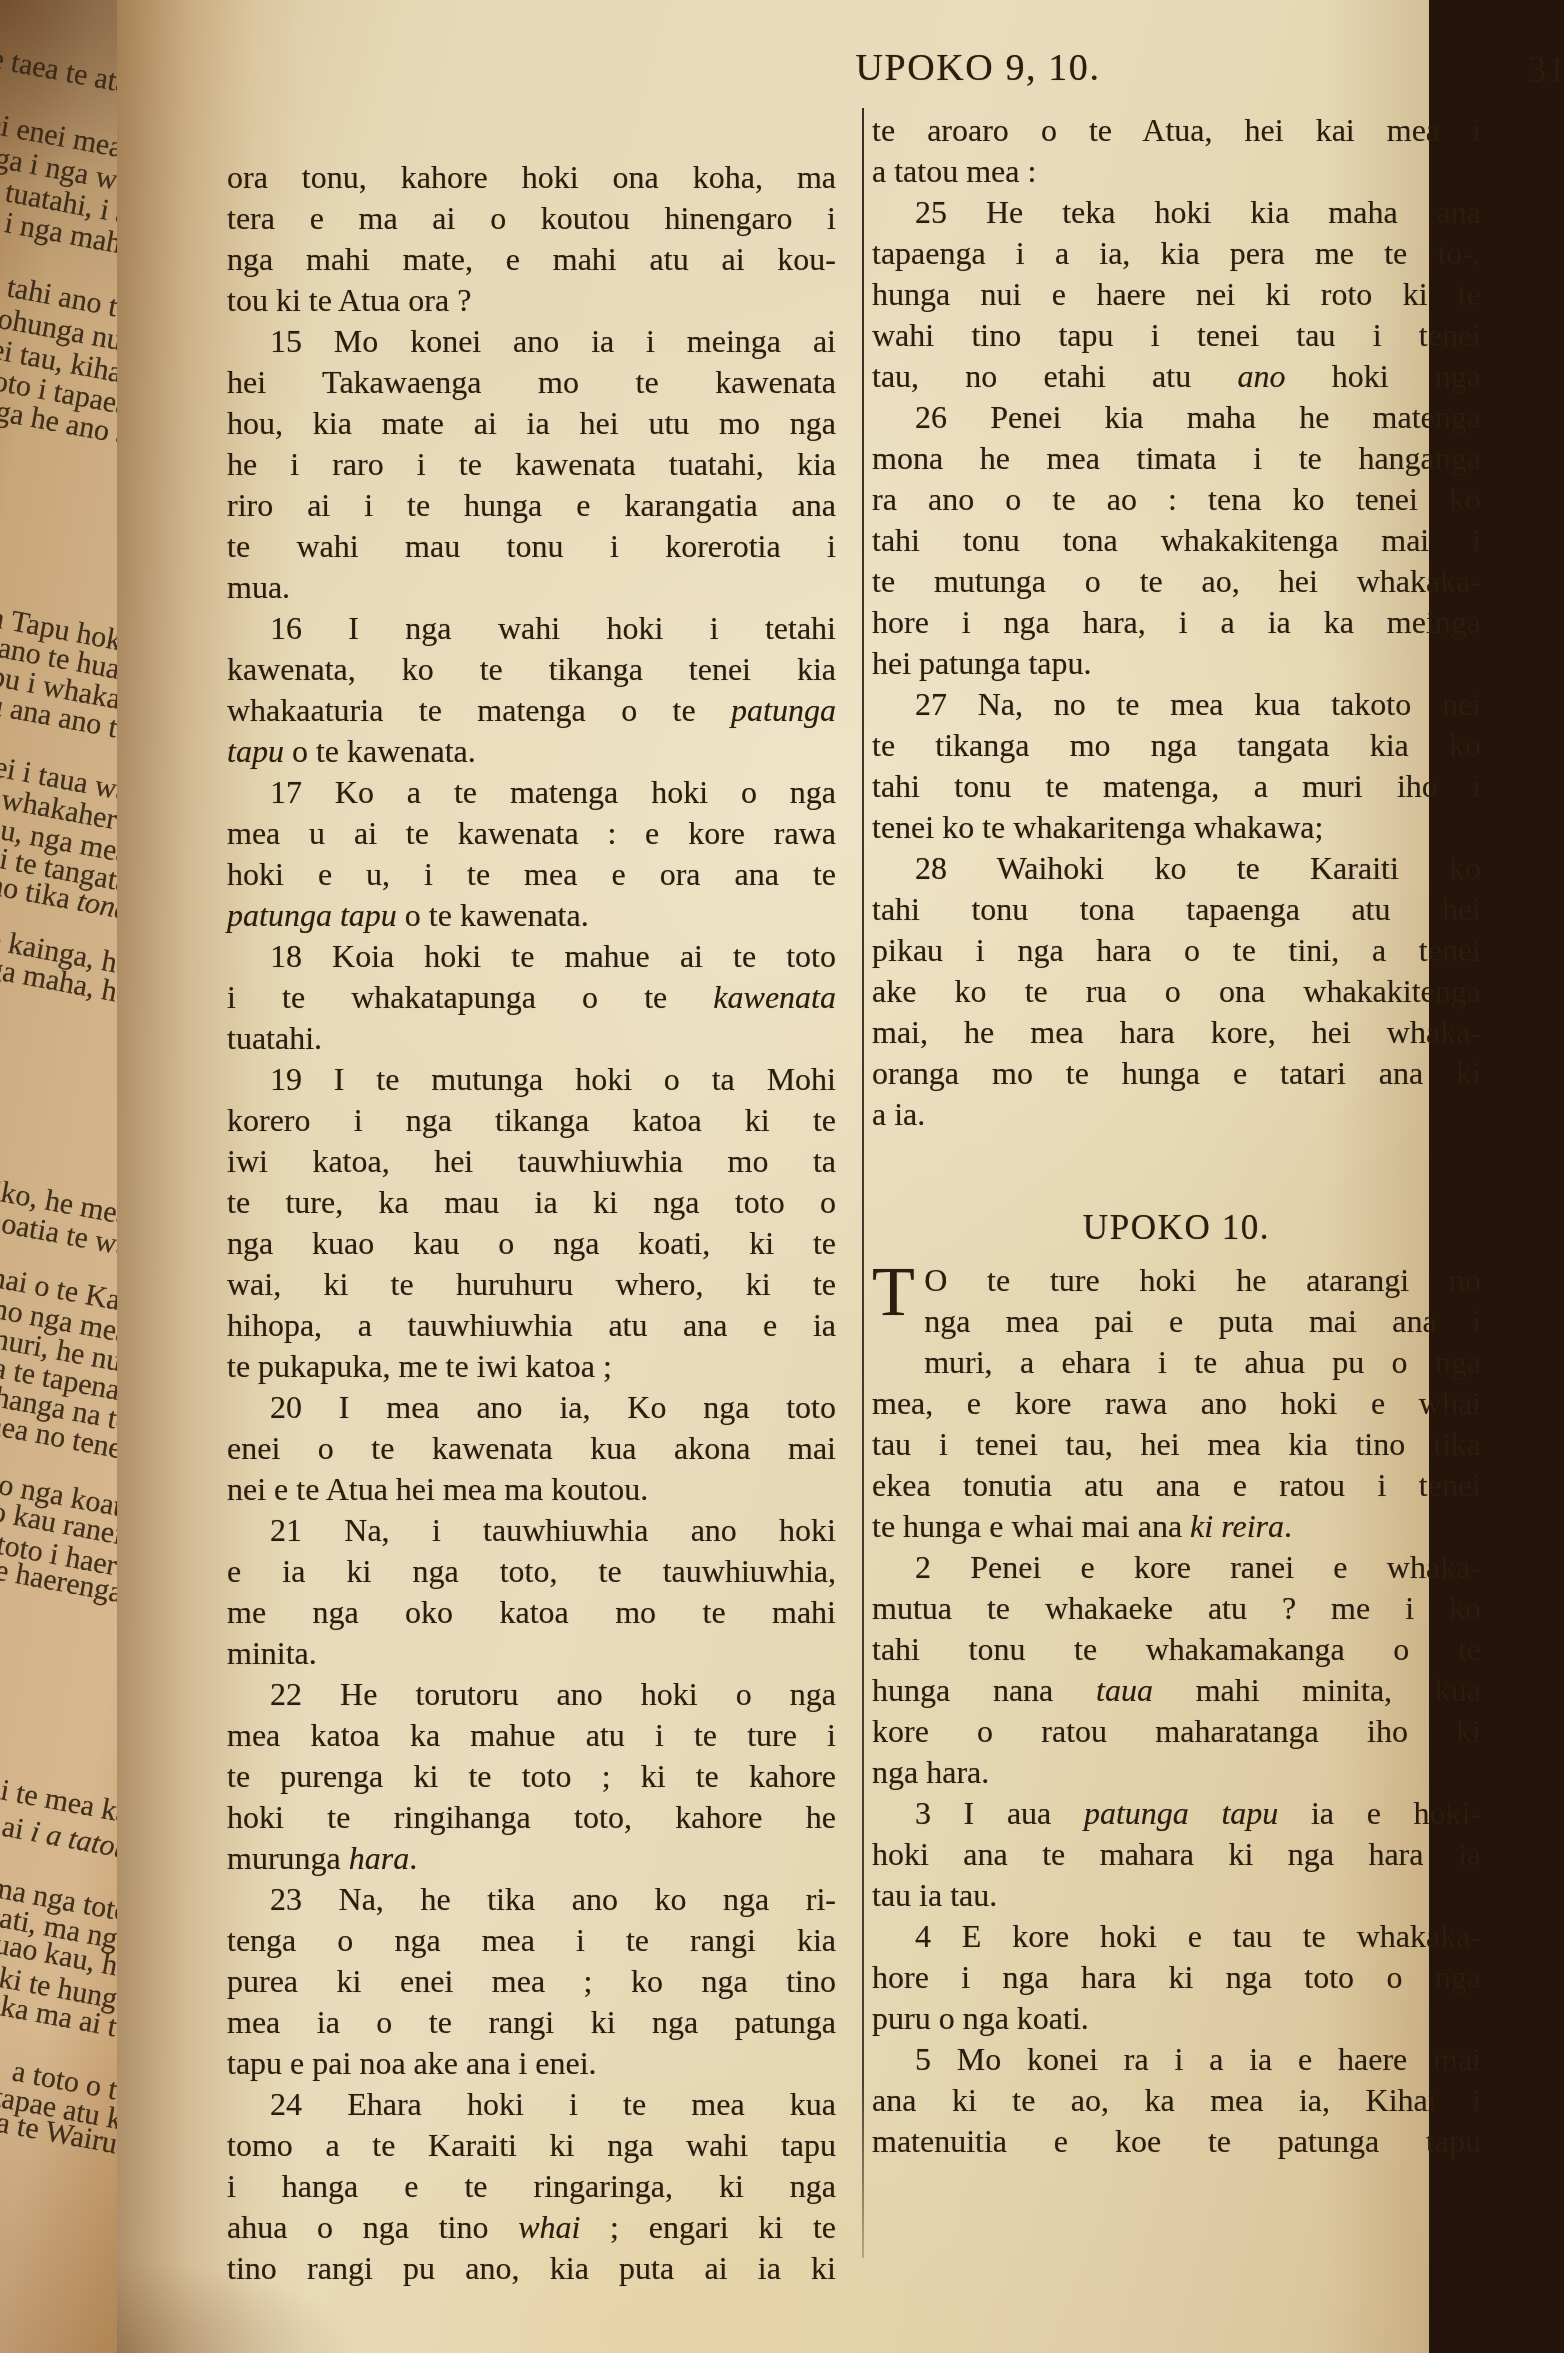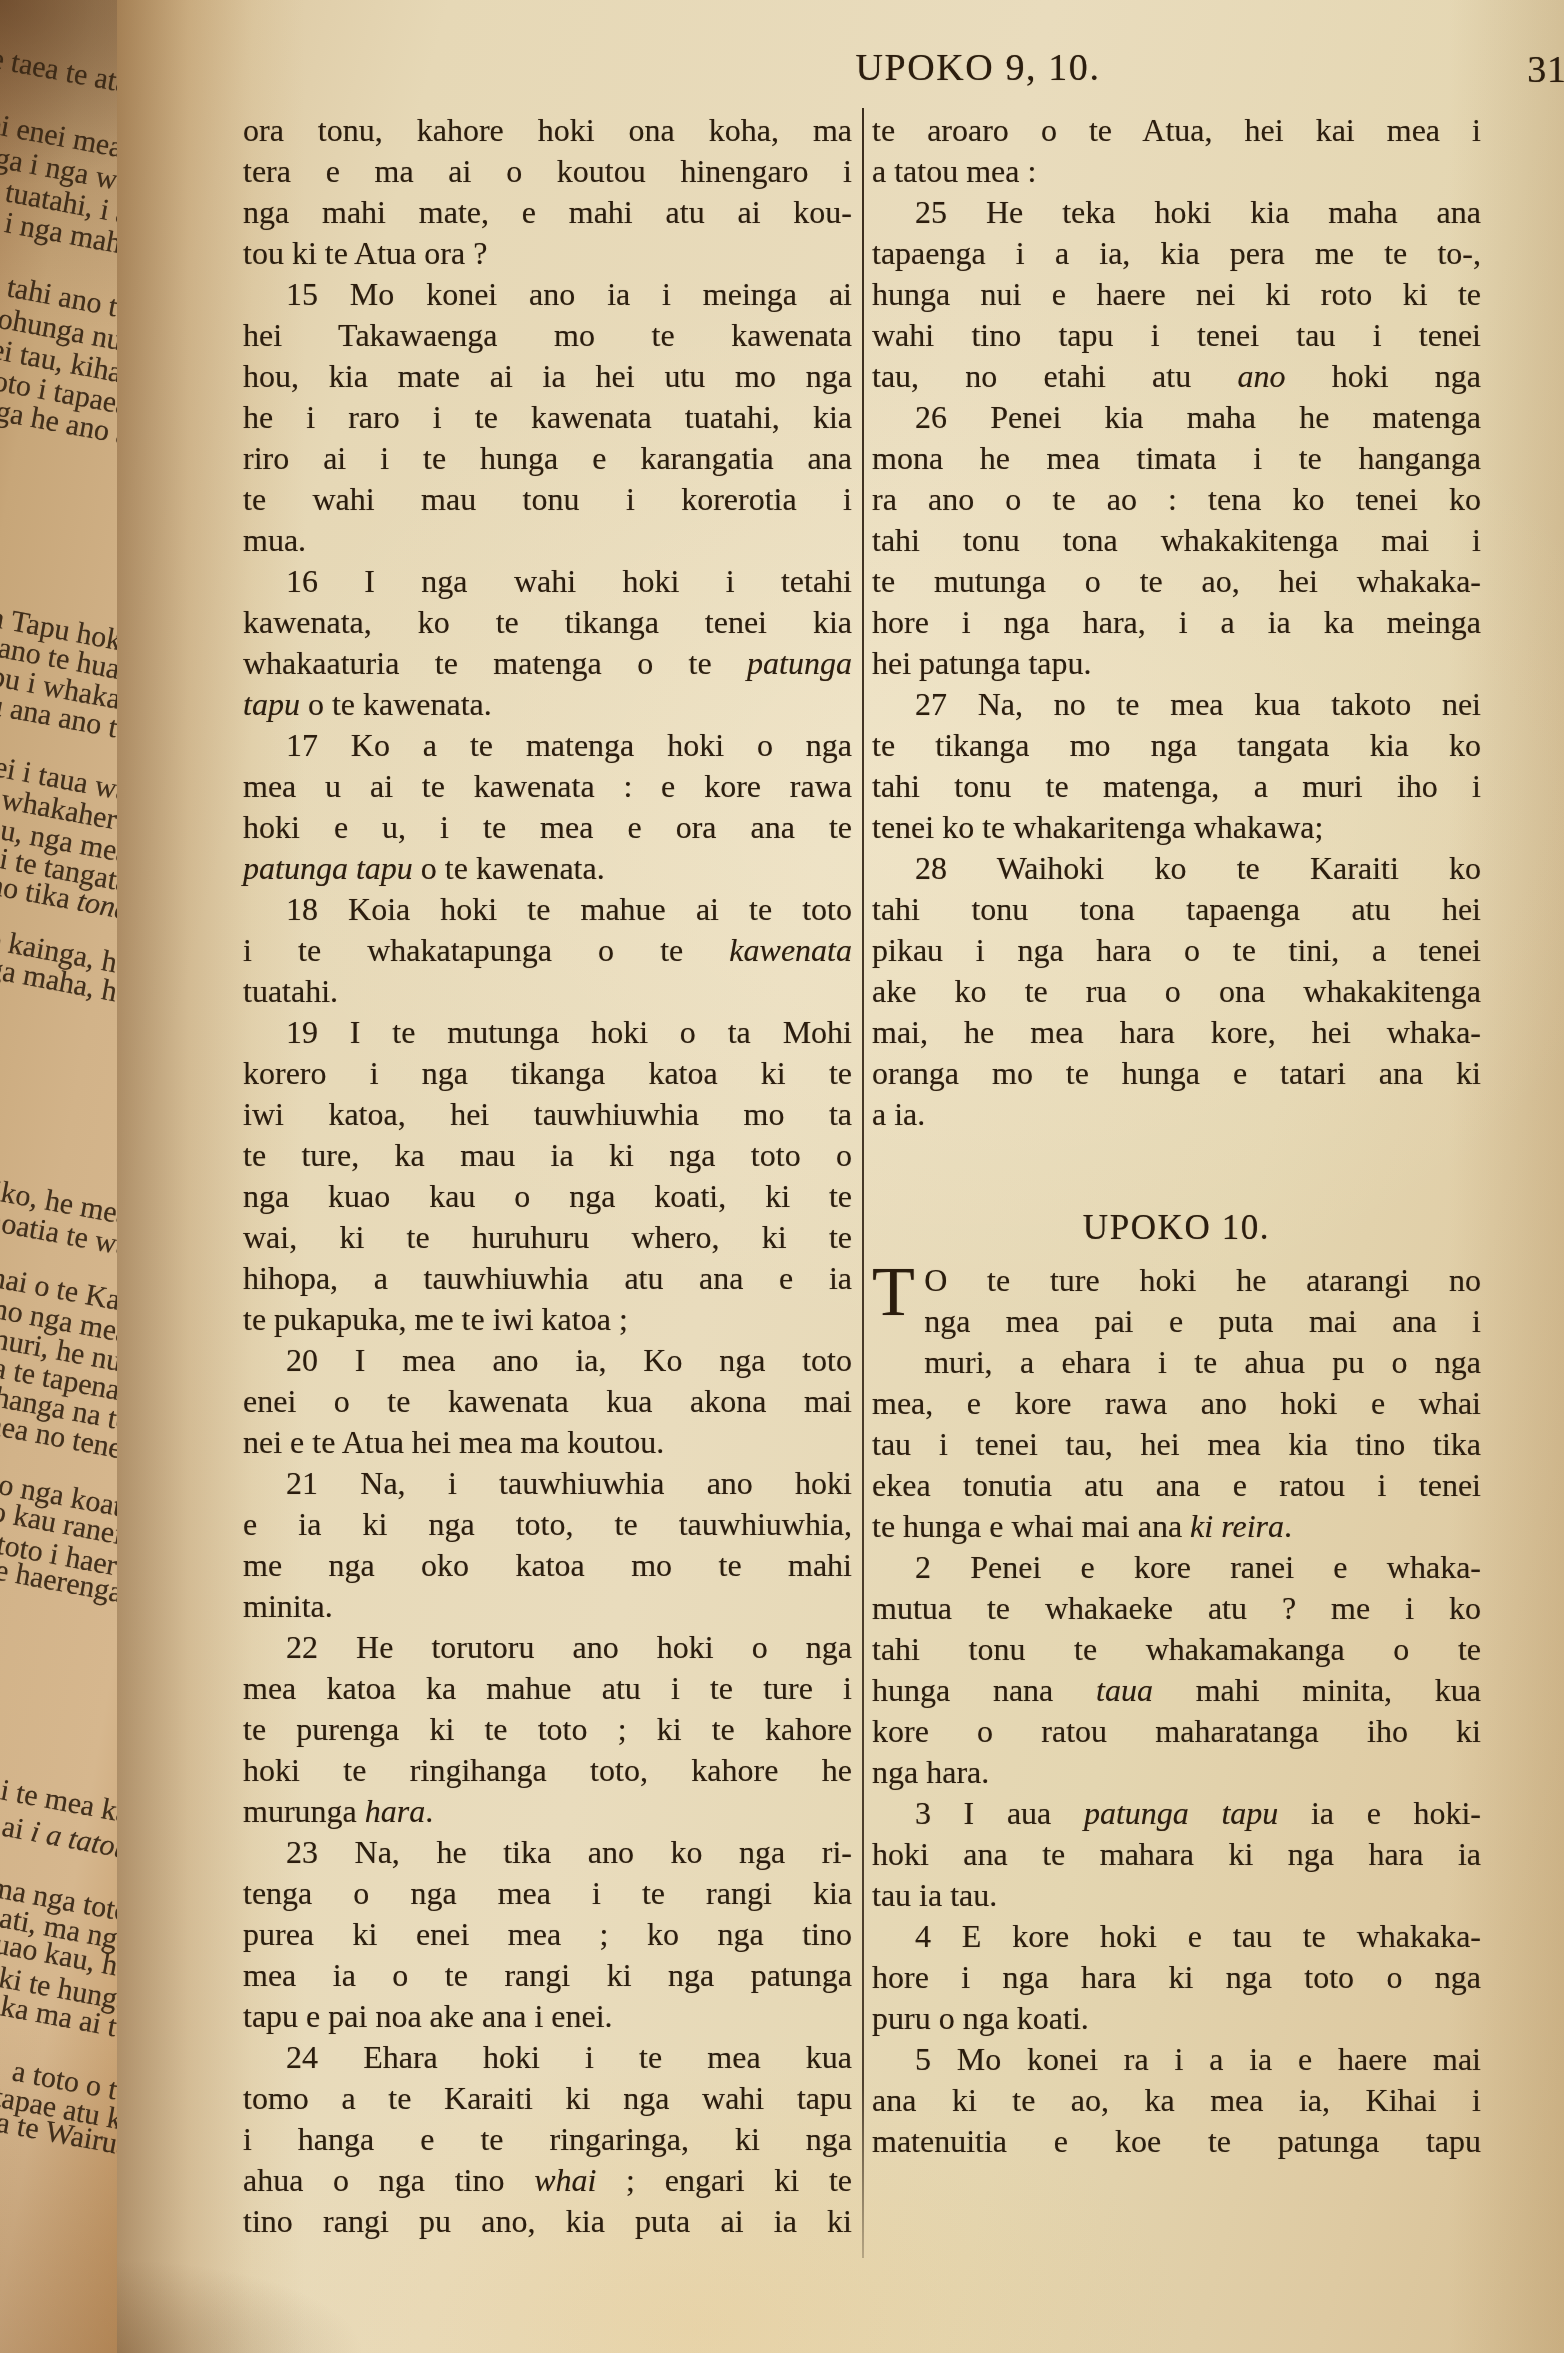--- a/index.html
+++ b/index.html
@@ -21,21 +21,21 @@
   }
   .frag{
     position:absolute;right:52px;white-space:nowrap;
     font-size:30px;line-height:31px;color:#382715;
     transform:rotate(10.5deg);transform-origin:100% 50%;
     text-shadow:0 0 0.8px rgba(56,39,21,.55);
     opacity:.94;
   }
   
   .main-page{
-    position:absolute;left:117px;top:0;width:1448px;height:2354px;
+    position:absolute;left:117px;top:0;width:1312px;height:2354px;
     background:
       radial-gradient(ellipse 978px 743px at 58% 34%, rgba(255,248,226,.30), rgba(0,0,0,0) 72%),
       radial-gradient(ellipse 704px 391px at 40% 99%, rgba(233,196,130,.28), rgba(0,0,0,0) 70%),
       linear-gradient(to right, rgba(255,255,255,0) 92%, rgba(150,108,55,.22) 100%),
       linear-gradient(105deg,#d3ba8f 0%,#decba6 7%,#e6d8b6 16%,#e9dcbd 45%,#e4d6b1 70%,#decaa2 88%,#d7c095 100%);
   }
   .main-page::before{ 
     content:"";position:absolute;left:0;top:0;width:188px;height:100%;
     background:linear-gradient(to right, rgba(118,70,26,.50) 0%, rgba(160,110,55,.28) 38%, rgba(190,150,90,.12) 72%, rgba(0,0,0,0) 100%);
   }
@@ -49,21 +49,21 @@
     position:absolute;left:0;right:0;text-align:center;
     font-size:38px;letter-spacing:1.6px;
     text-shadow:0 0 0.8px rgba(43,29,14,.65);
   }
   .page-number{
     position:absolute;right:9.4px;top:1.6px;font-size:38px;letter-spacing:0.8px;
     text-shadow:0 0 0.8px rgba(43,29,14,.65);
   }
   
   .column{position:absolute;top:110px;width:609px;}
-  .col-left{left:243px;}
+  .col-left{left:227px;margin-top:47px;}
   .col-right{left:872px;}
   .column-divider{
     position:absolute;left:862px;top:108px;width:2.3px;height:2150px;
     background:linear-gradient(to bottom, rgba(40,26,12,.9) 0%, rgba(40,26,12,.8) 92%, rgba(40,26,12,.25) 100%);
   }
   .line{
     height:41px;line-height:41px;font-size:32px;
     text-align:justify;text-align-last:justify;
     text-shadow:0 0 0.8px rgba(43,29,14,.45);
     overflow:visible;white-space:normal;

